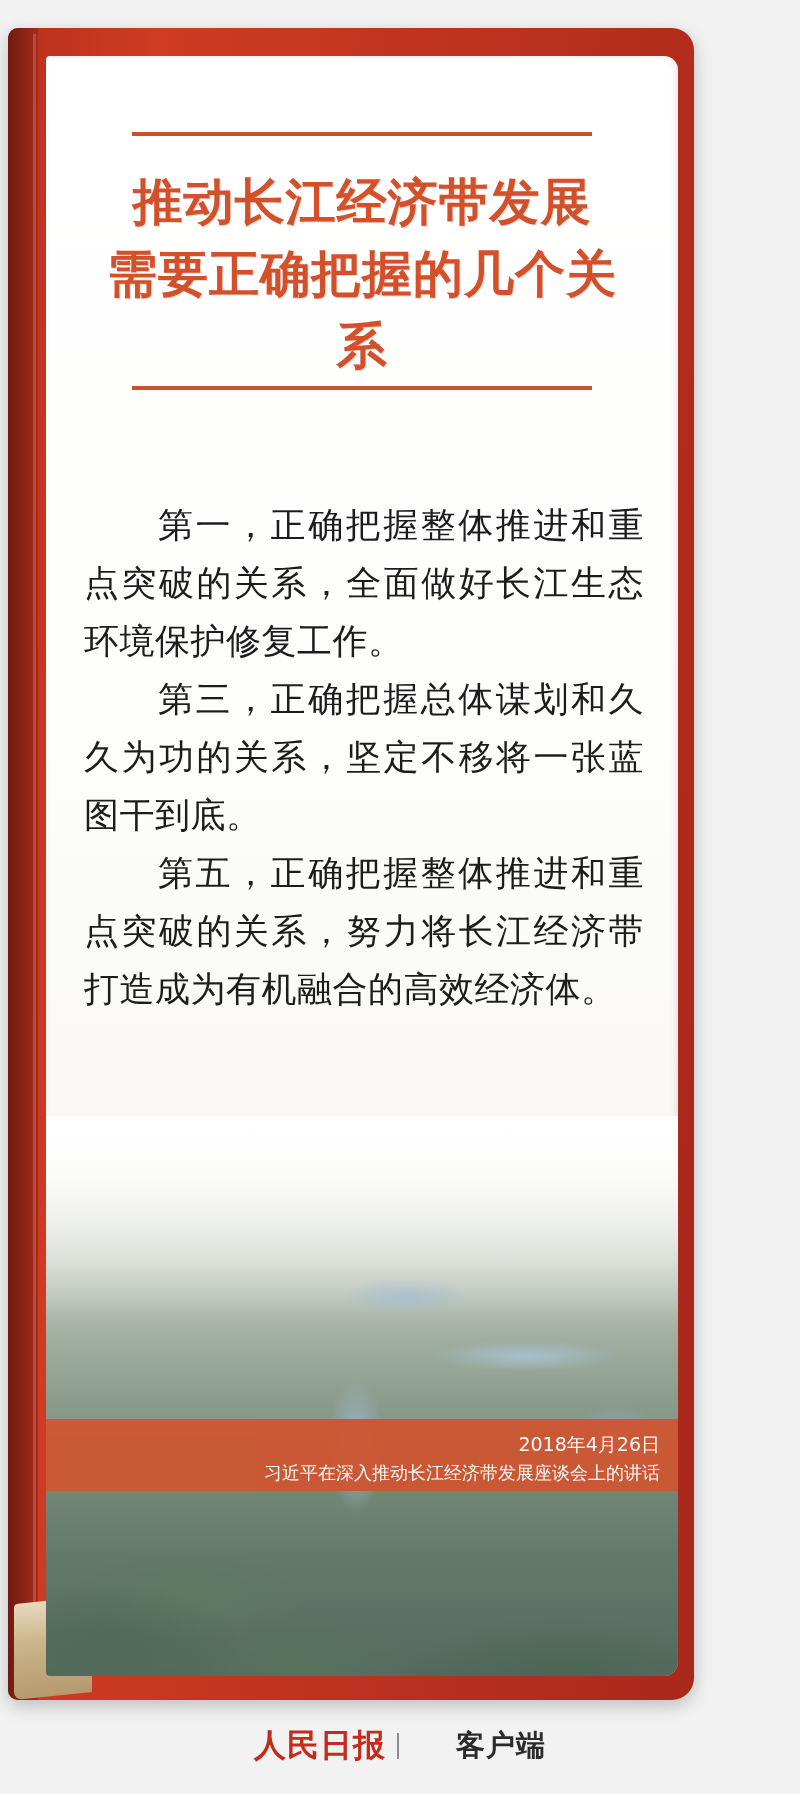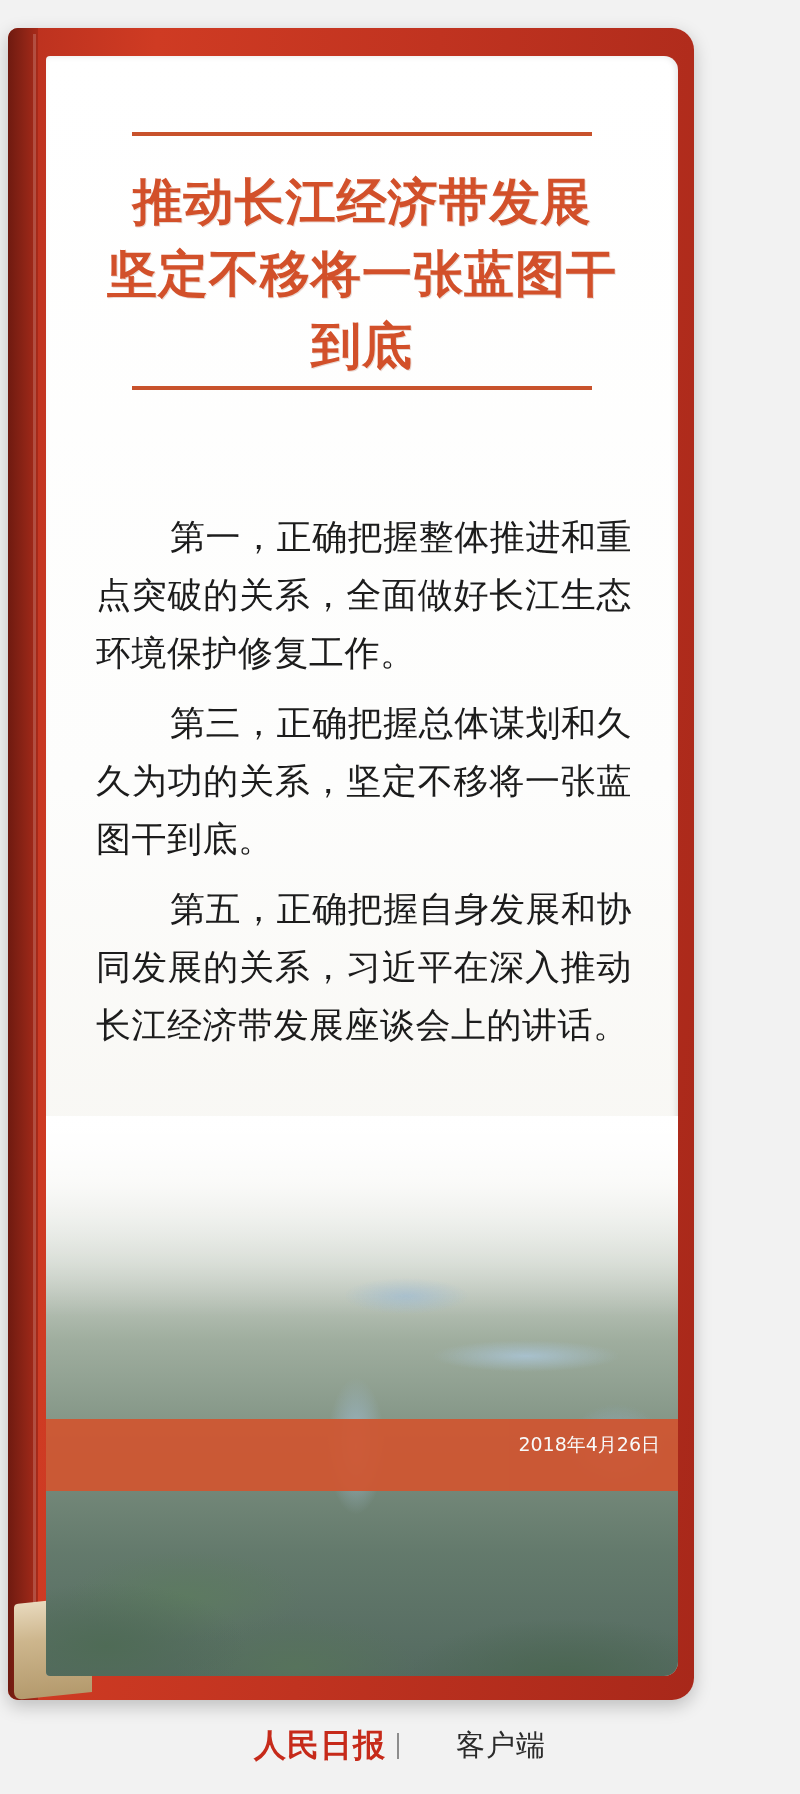--- a/index.html
+++ b/index.html
@@ -173,21 +173,21 @@
     top: 440px;
     width: 560px;
     color: #1c1c1c;
     font-family: "DejaVu Serif", "Liberation Serif", serif;
     font-size: 35px;
     line-height: 58px;
     text-align: justify;
     letter-spacing: 0.5px;
   }
   .body-text p {
-    margin: 12px;
+    margin: 0;
     text-indent: 74px;
   }
 
   
   .caption {
     position: absolute;
     left: 46px;
     top: 1419px;
     width: 632px;
     height: 72px;
@@ -234,21 +234,21 @@
     width: 2px;
     height: 26px;
     background: #8d8d8d;
     margin: 0 7px;
     vertical-align: middle;
   }
   .footer .client {
     display: inline-block;
     color: #2b2b2b;
     font-family: "DejaVu Sans", "Liberation Sans", sans-serif;
-    font-weight: normal;
+    font-weight: bold;
     font-size: 29px;
     letter-spacing: 1px;
     vertical-align: middle;
     margin-left: 46px;
   }
 </style>
 </head>
 <body>
 
 <div class="page">
@@ -267,37 +267,38 @@
       <div class="hills"></div>
       <div class="mist"></div>
     </div>
 
     <div class="content">
 
       <div class="rule top"></div>
 
       <div class="title">
         <span>推动长江经济带发展</span>
-        <span class="line2">坚定不移将一张蓝图干到底</span>
+        <span class="line2">需要正确把握的几个关系</span>
       </div>
 
       <div class="rule bottom"></div>
 
       <div class="body-text">
         <p>第一，正确把握整体推进和重点突破的关系，全面做好长江生态环境保护修复工作。</p>
         <p>第三，正确把握总体谋划和久久为功的关系，坚定不移将一张蓝图干到底。</p>
-        <p>第五，正确把握自身发展和协同发展的关系，习近平在深入推动长江经济带发展座谈会上的讲话。</p>
+        <p>第五，正确把握整体推进和重点突破的关系，努力将长江经济带打造成为有机融合的高效经济体。</p>
       </div>
 
     </div>
   </div>
 
   <div class="caption">
     <div class="caption-inner">
       <div class="caption-date">2018年4月26日</div>
+      <div class="caption-src">习近平在深入推动长江经济带发展座谈会上的讲话</div>
     </div>
   </div>
 
   <div class="footer">
     <span class="rmrb">人民日报</span>
     <span class="bar"></span>
     <span class="client">客户端</span>
   </div>
 
 </div>

